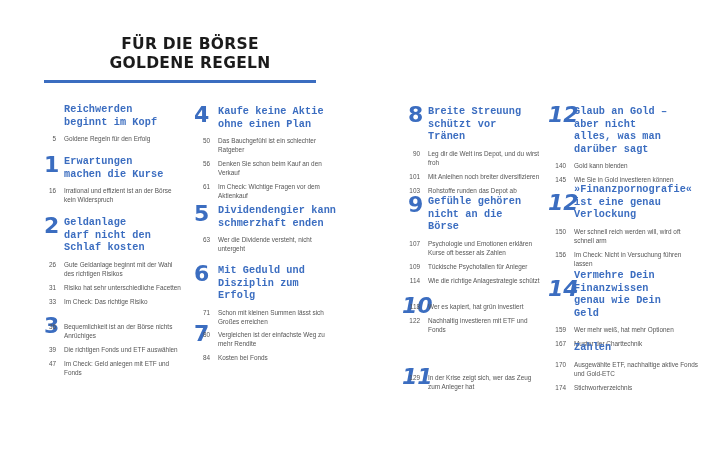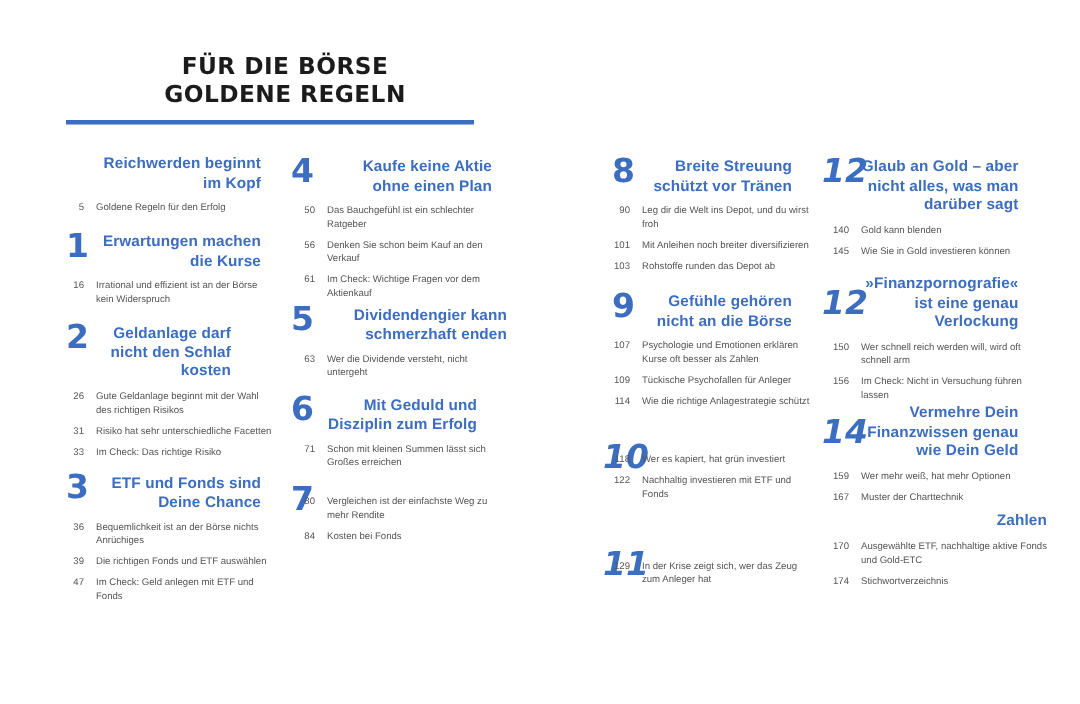--- a/index.html
+++ b/index.html
@@ -24,22 +24,22 @@
 
     .chapter { position: absolute; left: 0; width: 100%; }
     .chapter-head { position: relative; padding-left: 28px; }
     .chapter-num {
       position: absolute; left: 8px; top: -2px;
       font-family: "DejaVu Sans", sans-serif; font-weight: bold;
       font-size: 22px; line-height: 22px; color: #3b6dc0;
     }
     .chapter-num.wide { left: 2px; font-style: italic; }
     .chapter-title {
-      font-family: Liberation Sans, sans-serif; font-weight: bold;
-      font-size: 10.2px; line-height: 12.5px; color: #3b6dc0; letter-spacing: 0.1px; text-align: right;
+      font-family: Liberation Mono, monospace; font-weight: bold;
+      font-size: 10.2px; line-height: 12.5px; color: #3b6dc0; letter-spacing: 0.1px;
     }
     .entries { margin-top: 5px; }
     .entry { position: relative; padding-left: 28px; margin-bottom: 5px; }
     .entry-page {
       position: absolute; left: 0; width: 20px; text-align: right;
       font-family: "Liberation Sans", sans-serif; font-size: 6.4px; line-height: 9px; color: #555;
     }
     .entry-text {
       font-family: "Liberation Sans", sans-serif; font-size: 6.4px; line-height: 9px; color: #555;
     }
@@ -97,21 +97,20 @@
       <div class="entry">
           <span class="entry-page">33</span>
           <div class="entry-text">Im Check: Das richtige Risiko</div>
         </div>
     </div>
   </div>
 
   <div class="chapter" style="top:213px">
     <div class="chapter-head">
       <span class="chapter-num">3</span>
-      <div class="chapter-title" style="width:110px">ETF und Fonds sind Deine Chance</div>
     </div>
     <div class="entries">
       <div class="entry">
           <span class="entry-page">36</span>
           <div class="entry-text">Bequemlichkeit ist an der Börse nichts Anrüchiges</div>
         </div>
       <div class="entry">
           <span class="entry-page">39</span>
           <div class="entry-text">Die richtigen Fonds und ETF auswählen</div>
         </div>

